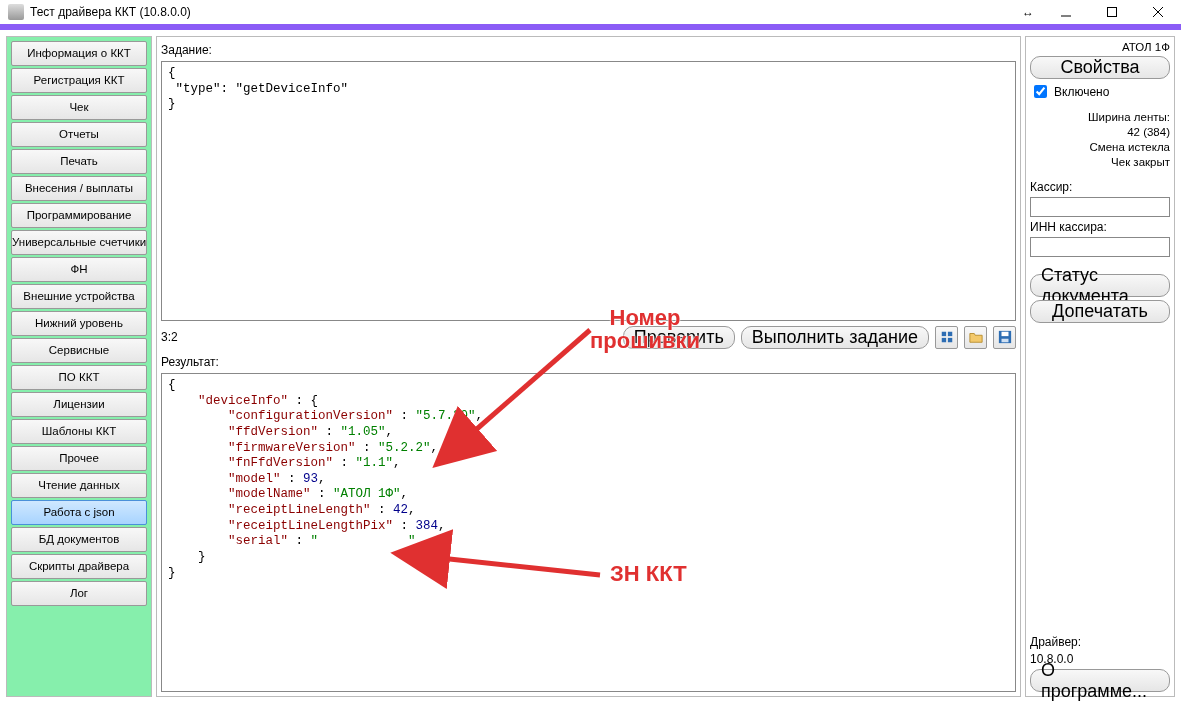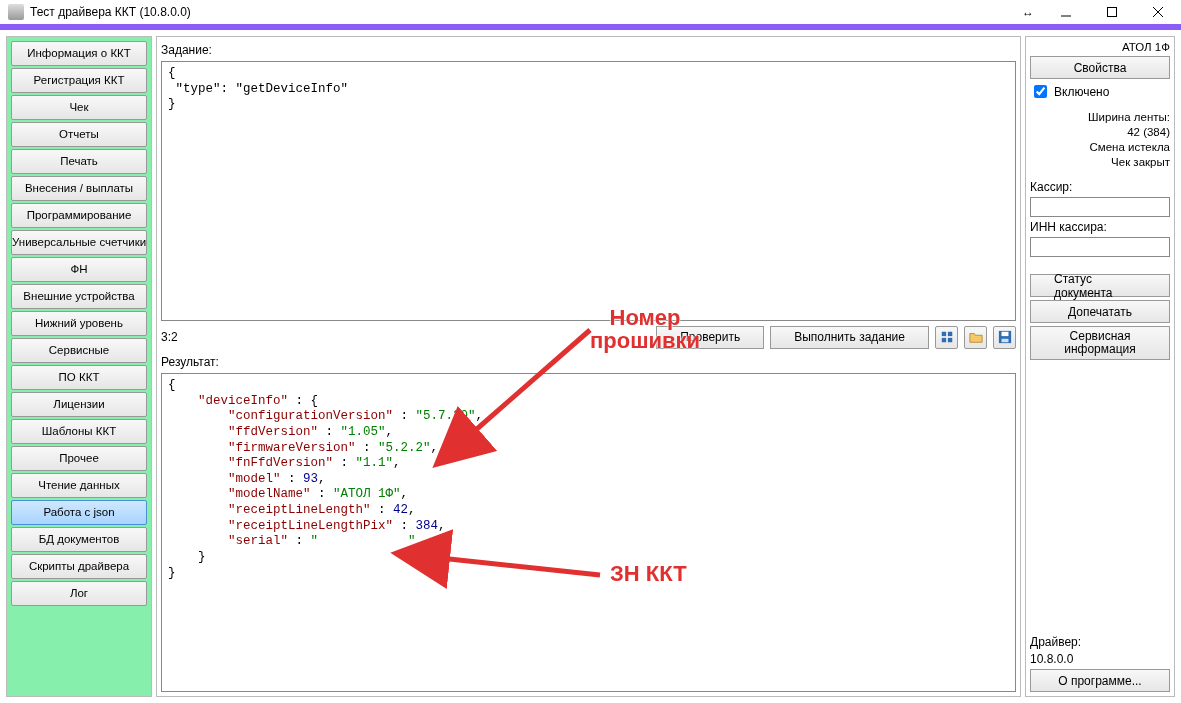--- a/index.html
+++ b/index.html
@@ -60,23 +60,23 @@
     font-size:12.5px; padding:4px 6px; white-space:pre;
     overflow:auto; line-height:1.25;
     position:relative;
   }
   .midrow {
     display:flex; align-items:center; gap:6px; height:28px;
   }
   .midrow .pos { flex:0 0 auto; padding-right:4px; }
   .midrow .fill { flex:1; }
   .btn {
-    height:23px; padding:0 23px;
+    height:23px; padding:0 10px;
     border:1px solid #999; background:linear-gradient(#f8f8f8,#e6e6e6);
-    font-size:12px; border-radius:0; cursor:default;
+    font-size:18px; border-radius:10px; cursor:default;
     display:inline-flex; align-items:center;
   }
   .iconbtn {
     width:23px; height:23px; border:1px solid #999;
     background:linear-gradient(#f8f8f8,#e6e6e6); border-radius:2px;
     display:inline-flex; align-items:center; justify-content:center;
   }
   .iconbtn svg { width:14px; height:14px; }
   .resultbox {
     flex:1; border:1px solid #888; background:#fff;
@@ -217,21 +217,20 @@
     <div class="status-right">Чек закрыт</div>
     <div style="height:6px"></div>
     <div>Кассир:</div>
     <input type="text" value="" style="">
     <div>ИНН кассира:</div>
     <input type="text" value="" style="">
     <div style="height:4px"></div>
     <div style="height:4px"></div>
     <div class="btn" style="justify-content:center">Статус документа</div>
     <div class="btn" style="justify-content:center">Допечатать</div>
-    <div class="btn" style="justify-content:center;height:34px;text-align:center;line-height:1.1">Сервисная информация</div>
     <div class="flex1"></div>
     <div>Драйвер:</div>
     <div>10.8.0.0</div>
     <div class="btn" style="justify-content:center">О программе...</div>
   </div>
 
 </div>
 
 <div class="overlay">
   <svg width="1181" height="703" style="position:absolute;left:0;top:0">

